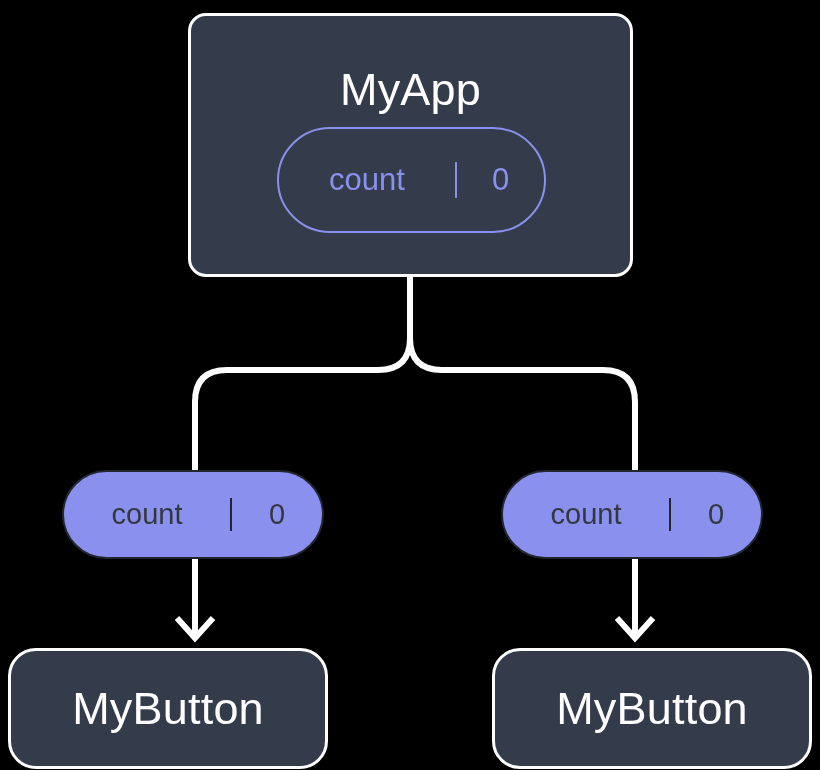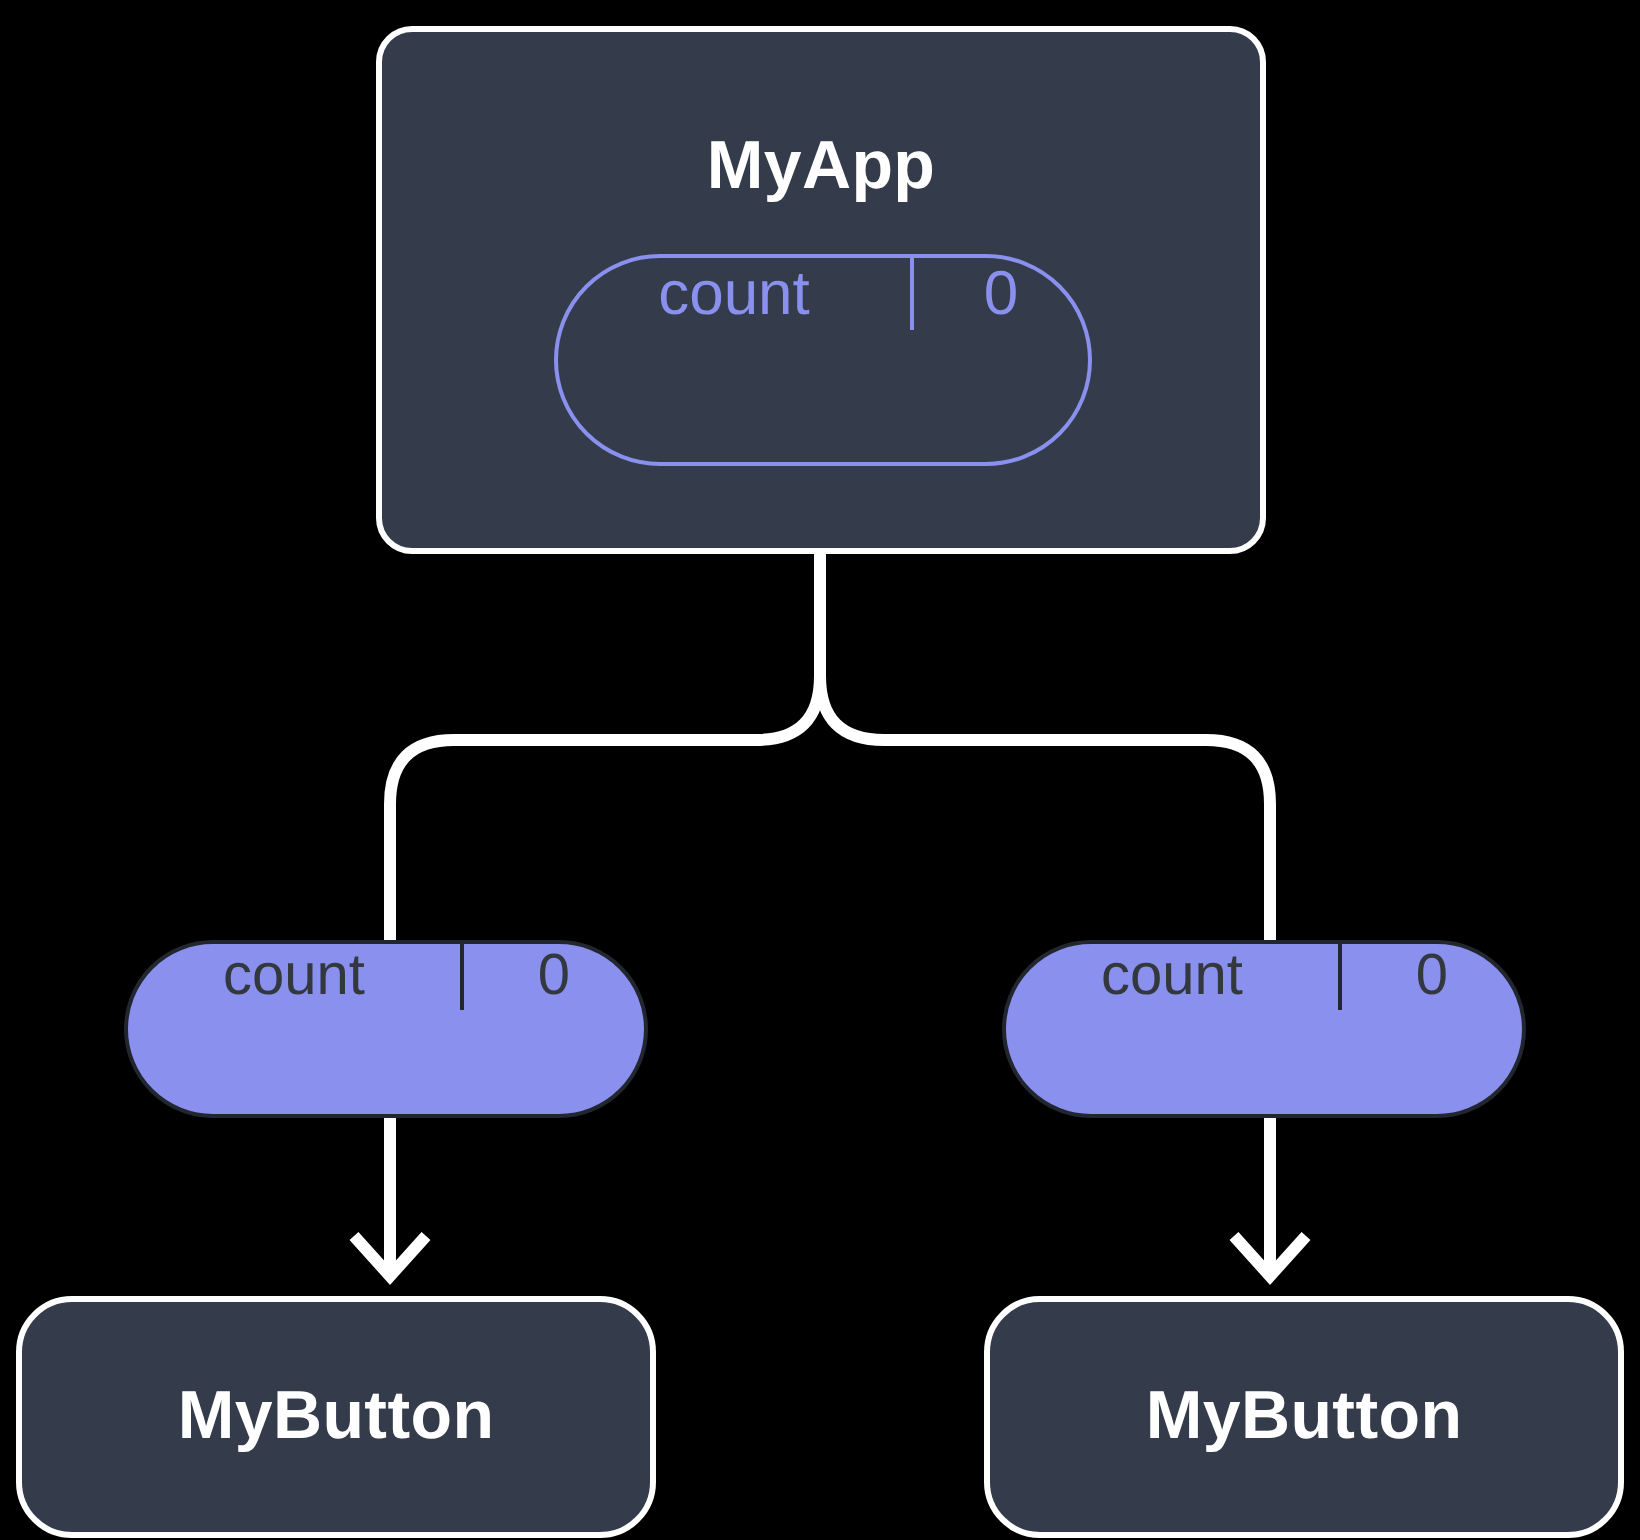--- a/index.html
+++ b/index.html
@@ -35,22 +35,22 @@
     box-sizing: border-box;
     background: #343b4a;
     border: 3px solid #ffffff;
     border-radius: 18px;
     display: flex;
     flex-direction: column;
     align-items: center;
   }
   .component-title {
     color: #ffffff;
-    font-size: 34px;
-    font-weight: 700;
+    font-size: 45px;
+    font-weight: 400;
     letter-spacing: 0.2px;
     white-space: nowrap;
   }
 
   #app-box {
     left: 188px;
     top: 13px;
     width: 445px;
     height: 264px;
     justify-content: flex-start;
@@ -72,21 +72,21 @@
   #button-box-right {
     left: 492px;
     top: 648px;
   }
 
   
   .state-pill {
     position: absolute;
     box-sizing: border-box;
     display: flex;
-    align-items: flex-start;
+    align-items: center;
     border-radius: 999px;
     overflow: hidden;
   }
   .pill-key, .pill-value {
     display: flex;
     align-items: center;
     justify-content: center;
     box-sizing: border-box;
     white-space: nowrap;
   }

